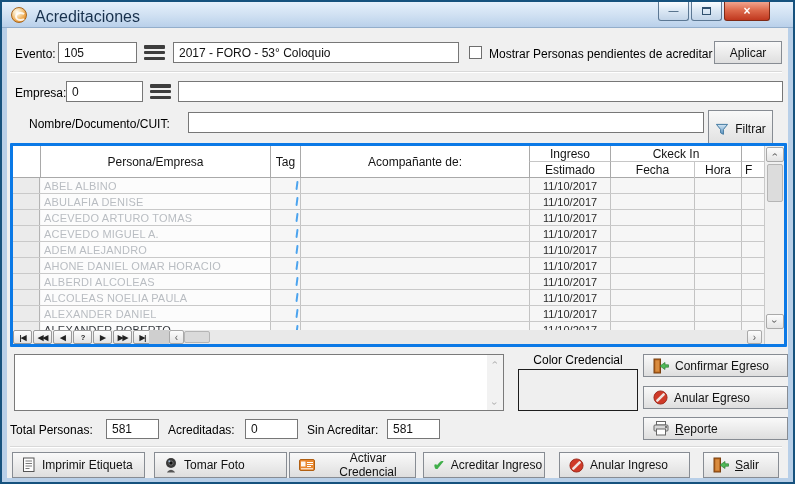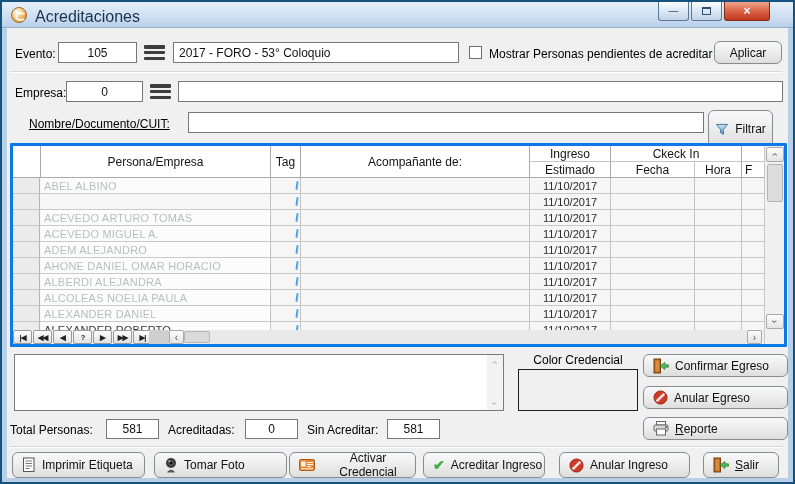--- a/index.html
+++ b/index.html
@@ -24,22 +24,22 @@
   #btn-close{left:722px;width:46px;background:linear-gradient(#f0a48e,#dd6a4c 45%,#c0381f);
     border-color:#7e2a16;color:#fff;font-weight:bold;font-size:12px;}
   .winbtn .glyph{line-height:1;}
   #btn-max .glyph{font-size:9px;border:1px solid #30506e;width:9px;height:8px;border-top-width:2px;}
 
   
   .content{position:absolute;left:5px;top:26px;width:781px;height:450px;background:#f0f0f0;}
 
   .lbl{position:absolute;font-size:12px;color:#000;white-space:nowrap;}
   .inp{position:absolute;border:1px solid #777;background:#fff;font-size:12px;color:#111;padding:0 5px;outline:none;}
-  .inp.num{text-align:center;}
-  .btn{position:absolute;border:1px solid #878c93;border-radius:6px;font-size:12px;color:#111;
+  .inp.num{text-align:left;}
+  .btn{position:absolute;border:1px solid #878c93;border-radius:0;font-size:12px;color:#111;
     background:linear-gradient(#f9f9f9,#ececec 50%,#dedede);
     display:flex;align-items:center;justify-content:center;gap:6px;cursor:default;}
   .btn.lefty{justify-content:flex-start;padding-left:9px;}
   .bars{position:absolute;width:21px;height:15px;display:flex;flex-direction:column;justify-content:space-between;cursor:pointer;}
   .bars i{display:block;height:3.5px;background:#3d3d3d;border-radius:1px;}
   .sep{position:absolute;left:8px;width:772px;height:2px;border-top:1px solid #d9d9d9;border-bottom:1px solid #ffffff;}
   .checkbox{position:absolute;width:13px;height:13px;background:#fff;border:1px solid #6e6e6e;cursor:pointer;}
 
   
   #evento-label{left:13px;top:45px;}
@@ -47,21 +47,21 @@
   #evento-menu{left:142px;top:43px;}
   #evento-name{left:171px;top:40px;width:286px;height:21px;}
   #pending-checkbox{left:467px;top:44px;}
   #pending-label{left:487px;top:45px;}
   #aplicar-btn{left:712px;top:39px;width:68px;height:23px;}
   #sep1{top:69px;}
   #empresa-label{left:13px;top:84px;}
   #empresa-code{left:64px;top:79px;width:77px;height:21px;}
   #empresa-menu{left:148px;top:82px;}
   #empresa-name{left:176px;top:79px;width:605px;height:21px;}
-  #nombre-label{left:27px;top:115px;text-decoration:underline;}
+  #nombre-label{left:27px;top:115px;}
   #nombre-input{left:186px;top:110px;width:516px;height:21px;}
   #filtrar-btn{left:706px;top:108px;width:65px;height:38px;}
 
   
   #grid-panel{position:absolute;left:8px;top:141px;width:777px;height:204px;
     border:3px solid #0b79e6;background:#f0f0f0;border-radius:1px;}
   .grid-header{position:absolute;left:0;top:0;width:751px;height:32px;background:#fff;
     border-bottom:1px solid #a9a9a9;font-size:12px;color:#141414;}
   .hcell{position:absolute;display:flex;align-items:center;justify-content:center;height:32px;border-left:1px solid #a9a9a9;}
   .hcell.first{border-left:none;}
@@ -230,20 +230,21 @@
             <span class="tagmark"></span>
           </div>
           <div class="c acomp"></div>
           <div class="c ingreso">11/10/2017</div>
           <div class="c fecha"></div>
           <div class="c hora"></div>
           <div class="c extra"></div>
         </div>
         <div class="trow">
           <div class="c sel"></div>
+          <div class="c name">ABULAFIA DENISE</div>
           <div class="c tag">
             <span class="tagmark"></span>
           </div>
           <div class="c acomp"></div>
           <div class="c ingreso">11/10/2017</div>
           <div class="c fecha"></div>
           <div class="c hora"></div>
           <div class="c extra"></div>
         </div>
         <div class="trow">
@@ -289,21 +290,21 @@
             <span class="tagmark"></span>
           </div>
           <div class="c acomp"></div>
           <div class="c ingreso">11/10/2017</div>
           <div class="c fecha"></div>
           <div class="c hora"></div>
           <div class="c extra"></div>
         </div>
         <div class="trow">
           <div class="c sel"></div>
-          <div class="c name">ALBERDI ALEJANDRA</div>
+          <div class="c name">ALBERDI ALCOLEAS</div>
           <div class="c tag">
             <span class="tagmark"></span>
           </div>
           <div class="c acomp"></div>
           <div class="c ingreso">11/10/2017</div>
           <div class="c fecha"></div>
           <div class="c hora"></div>
           <div class="c extra"></div>
         </div>
         <div class="trow">

